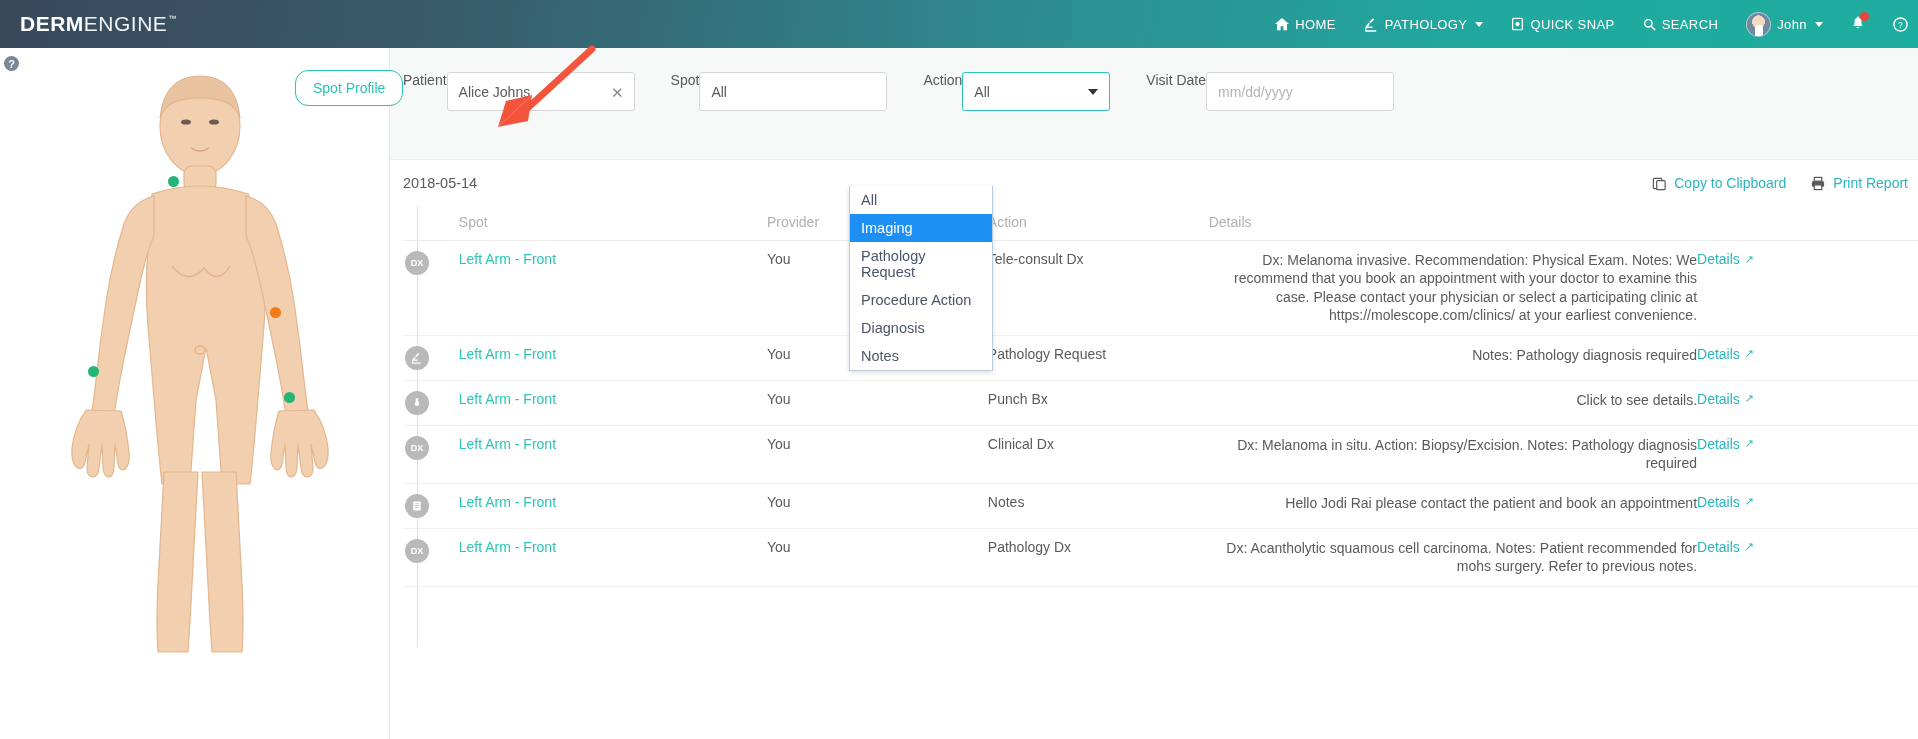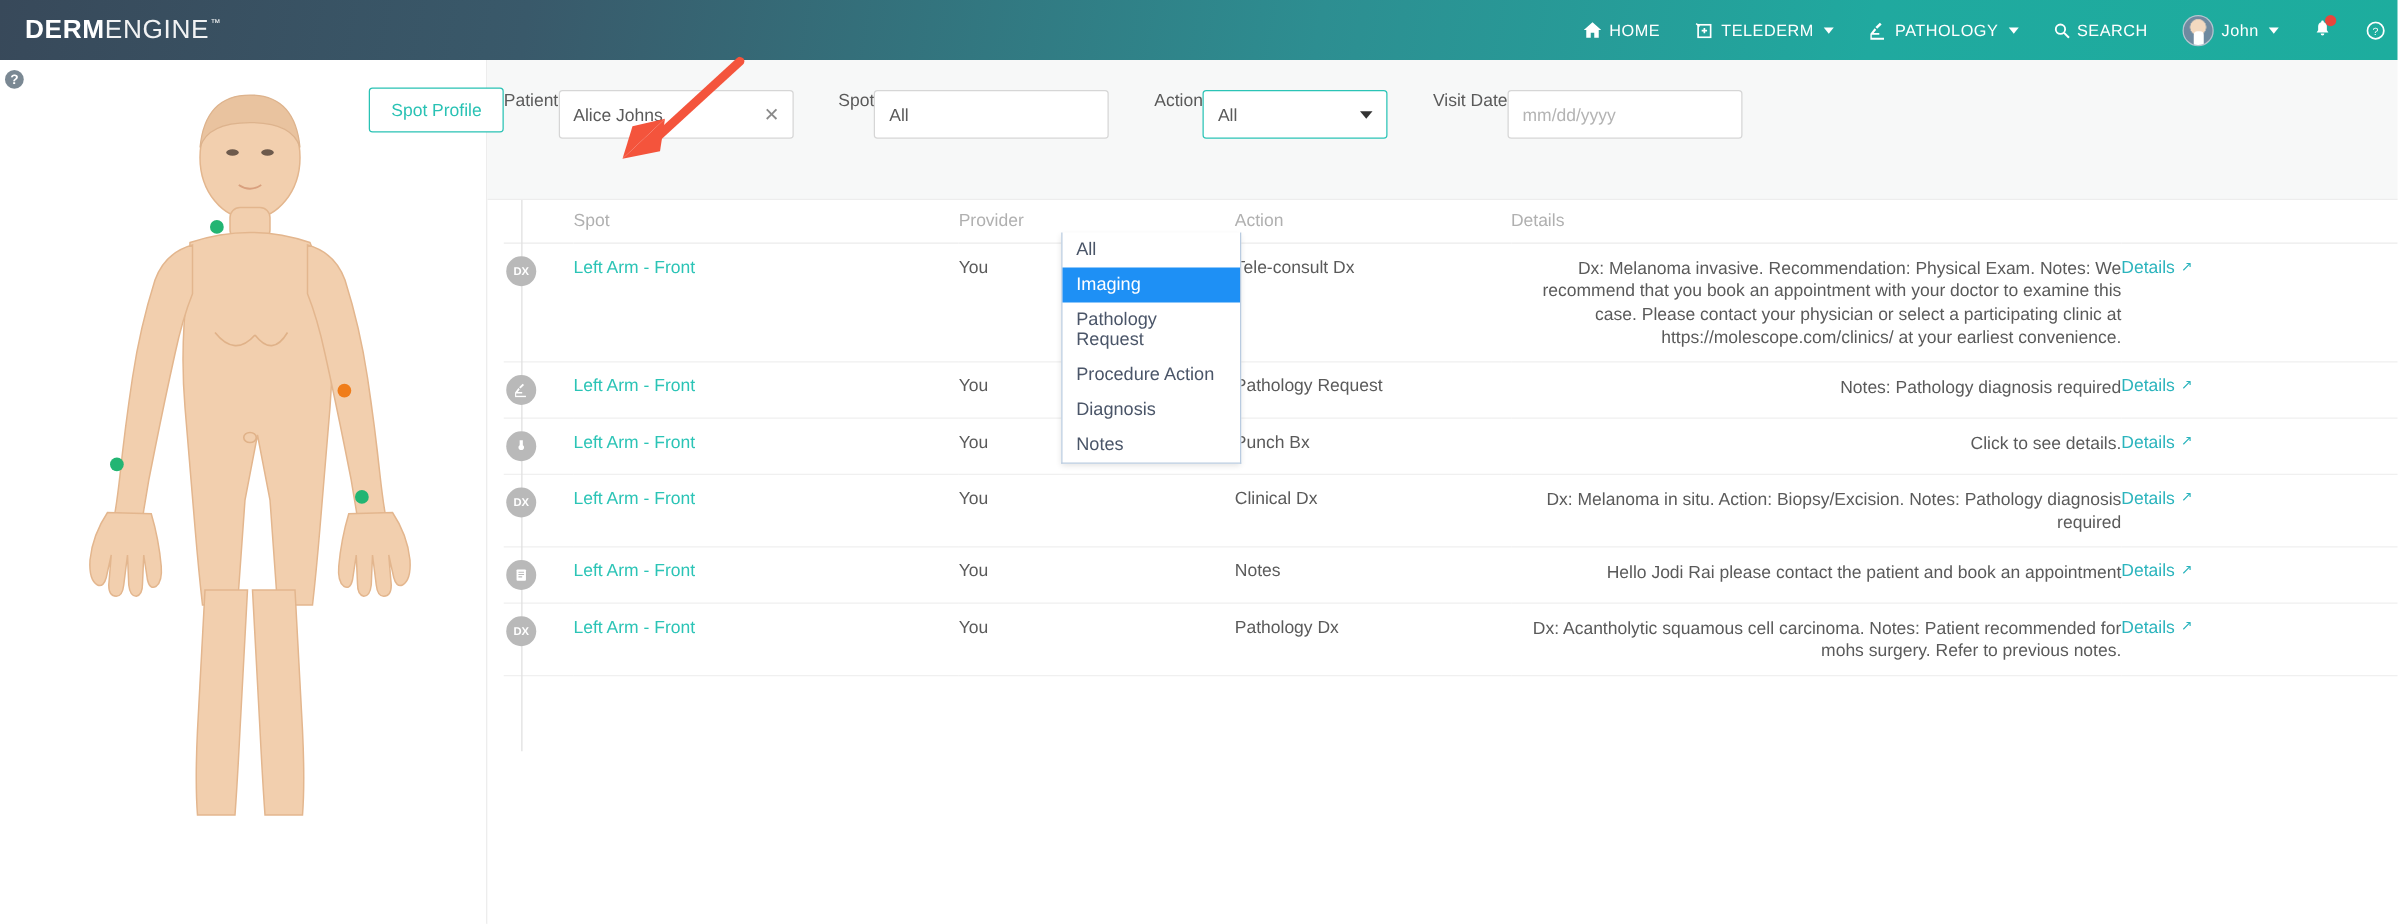--- a/index.html
+++ b/index.html
@@ -63,21 +63,21 @@
   
   .main { position: absolute; top: 48px; left: 390px; width: 1528px; height: 691px; background: #ffffff; }
   .filterbar {
     position: relative; height: 112px; background: #f7f8f8;
     border-bottom: 1px solid #ededed; padding: 24px 0 0 13px;
     display: flex; gap: 36px;
   }
   .spotprofile-wrap { position: absolute; left: -95px; top: 22px; }
   .spotprofile {
     background: #fff; border: 1px solid #29c2b4; color: #29c2b4;
-    font-size: 14px; padding: 9px 17px; border-radius: 3px; cursor: pointer;
+    font-size: 14px; padding: 9px 17px; border-radius: 13px; cursor: pointer;
   }
   .field { display: flex; }
   .field > label { font-size: 14px; color: #5a5a5a; margin-bottom: 9px; }
   .inputbox {
     width: 188px; height: 39px; border: 1px solid #d6d6d6; border-radius: 3px;
     background: #fff; display: flex; align-items: center; padding: 0 11px;
     font-size: 14px; color: #5a5a5a; position: relative; cursor: text;
   }
   .inputbox.placeholder { color: #b4b4b4; }
   .clearx {
@@ -157,42 +157,40 @@
     <div class="navitem">
       <span class="navicon">
         <svg width="14" height="14" viewBox="0 0 16 16">
             <path fill="#fff" d="M8 1 0 8h2.3v7h4.1v-4.4h3.2V15h4.1V8H16z"></path>
           </svg>
       </span>
       <span>HOME</span>
     </div>
 
 
-    <div class="navitem">
-      <span class="navicon">
-        <svg width="15" height="14" viewBox="0 0 18 16">
-          <rect x="3" y="3" width="12" height="12" fill="none" stroke="#fff" stroke-width="1.6"></rect>
-          <path fill="#fff" d="M8.2 6h1.6v1.8h1.8v1.6H9.8V11H8.2V9.4H6.4V7.8h1.8z"></path>
-          <path fill="#fff" d="M1.5 1.2 5 4 4 5.2.7 2.5z"></path>
-        </svg>
-      </span>
-      <span>TELEDERM</span>
-      <span class="caret"></span>
-    </div>
 
     <div class="navitem">
       <span class="navicon">
         <svg width="15" height="15" viewBox="0 0 16 16">
           <path fill="#fff" d="M9.5 1.2 11 2.7 7.2 6.5 5.7 5zM5 5.9 6.4 7.3 4.2 10H9v1.6H2.6V14H13v1.7H1.4V10.6z"></path>
         </svg>
       </span>
       <span>PATHOLOGY</span>
       <span class="caret"></span>
     </div>
 
+    <div class="navitem">
+      <span class="navicon">
+        <svg width="13" height="14" viewBox="0 0 16 16">
+          <rect x="2" y="1" width="12" height="14" rx="1.5" fill="none" stroke="#fff" stroke-width="1.6"></rect>
+          <circle cx="8" cy="8" r="2.6" fill="#fff"></circle>
+        </svg>
+      </span>
+      <span>QUICK SNAP</span>
+    </div>
 
     <div class="navitem">
       <span class="navicon">
         <svg width="13" height="13" viewBox="0 0 16 16">
           <circle cx="6.6" cy="6.6" r="4.6" fill="none" stroke="#fff" stroke-width="1.8"></circle>
           <path stroke="#fff" stroke-width="2" d="M10.2 10.2 15 15"></path>
         </svg>
       </span>
       <span>SEARCH</span>
     </div>
@@ -302,20 +300,44 @@
     </div>
 
     <div class="field">
       <label>Visit Date</label>
       <div class="inputbox placeholder">
         <span>mm/dd/yyyy</span>
       </div>
     </div>
   </div>
 
+  <div class="datebar">
+    <span class="dtext">2018-05-14</span>
+    <div class="dateactions">
+      <div class="actlink">
+        <span class="ic">
+          <svg width="15" height="15" viewBox="0 0 16 16">
+            <rect x="1.5" y="2.5" width="9" height="11" rx="1" fill="none" stroke="#5a5a5a" stroke-width="1.3"></rect>
+            <rect x="5" y="5" width="9" height="9.5" rx="1" fill="#fff" stroke="#5a5a5a" stroke-width="1.3"></rect>
+          </svg>
+        </span>
+        <span>Copy to Clipboard</span>
+      </div>
+      <div class="actlink">
+        <span class="ic">
+          <svg width="16" height="15" viewBox="0 0 16 16">
+            <rect x="4" y="1.5" width="8" height="4" fill="none" stroke="#5a5a5a" stroke-width="1.3"></rect>
+            <rect x="1.5" y="5.5" width="13" height="6" rx="1" fill="#5a5a5a"></rect>
+            <rect x="4" y="9.5" width="8" height="5" fill="#fff" stroke="#5a5a5a" stroke-width="1.3"></rect>
+          </svg>
+        </span>
+        <span>Print Report</span>
+      </div>
+    </div>
+  </div>
 
   <div class="tablewrap">
     <div class="timeline"></div>
     <table>
       <thead>
         <tr>
           <th class="c-icon"></th>
           <th class="c-spot">Spot</th>
           <th class="c-prov">Provider</th>
           <th class="c-act">Action</th>

